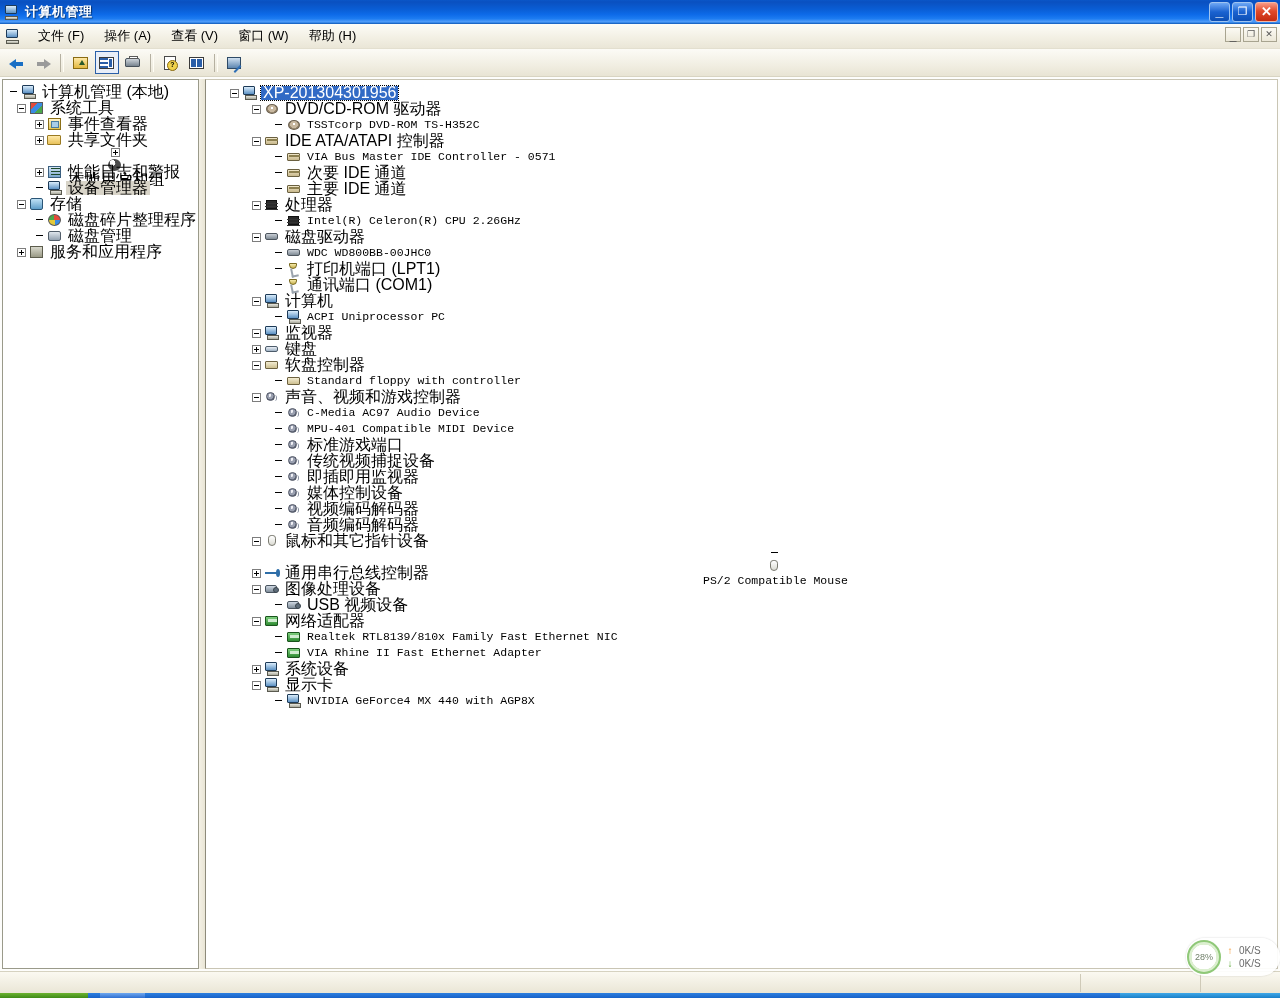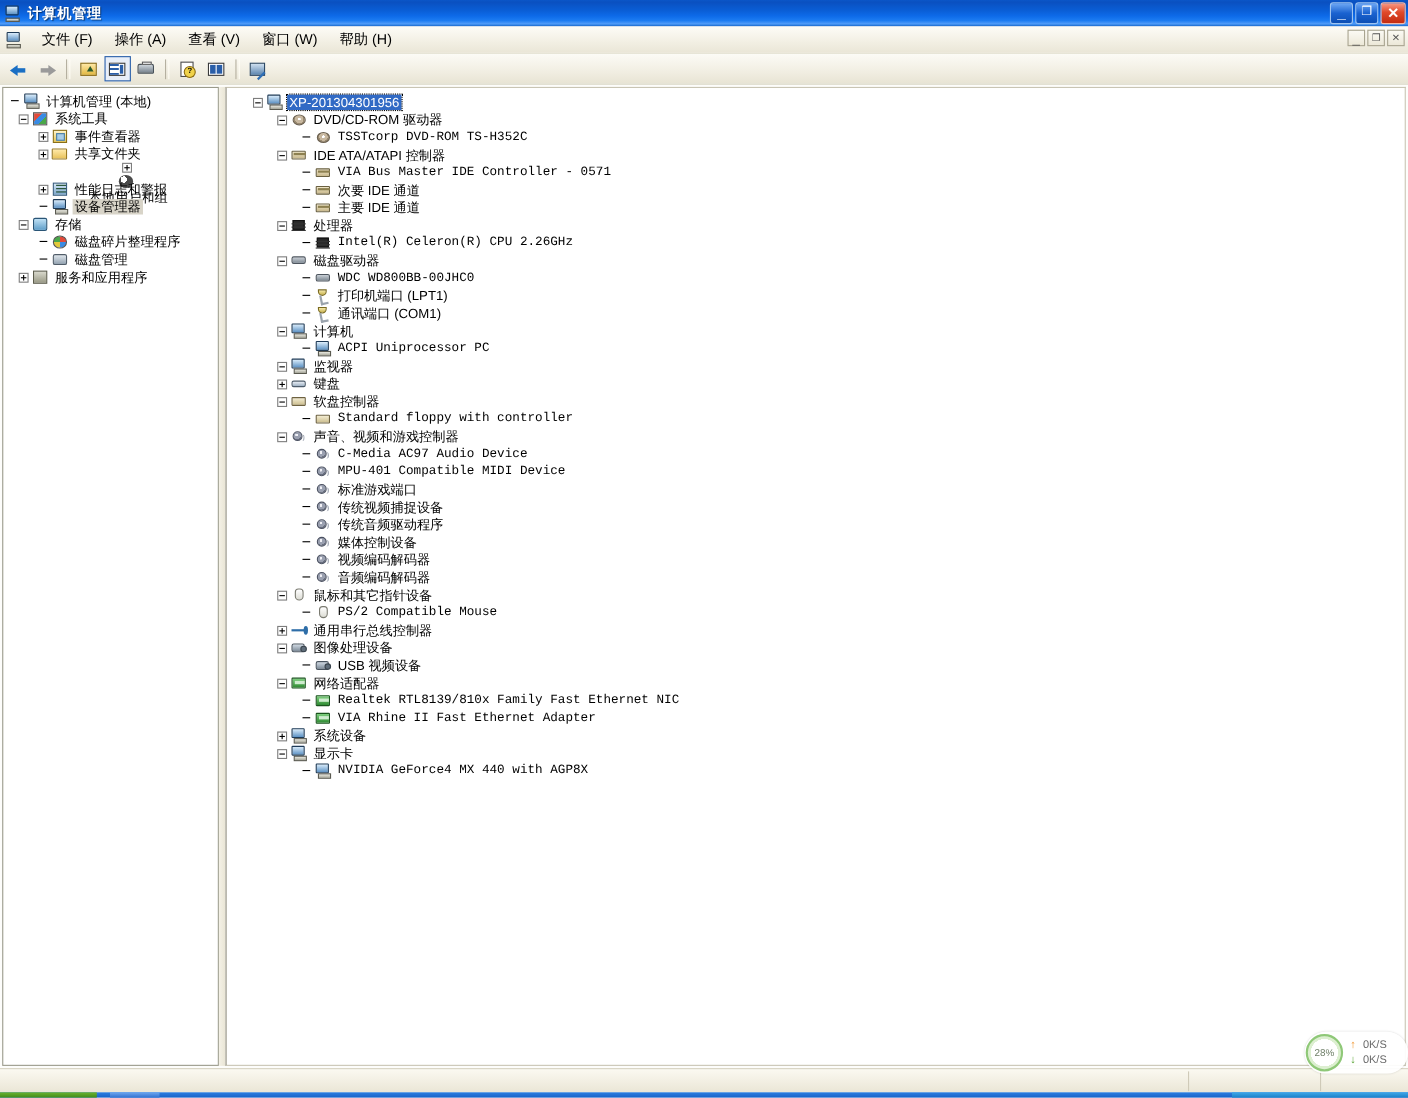--- a/index.html
+++ b/index.html
@@ -138,21 +138,21 @@
   .exp::before {
     content: ""; position: absolute; left: 1px; right: 1px; top: 3px;
     height: 1px; background: #000;
   }
   .exp.plus::after {
     content: ""; position: absolute; top: 1px; bottom: 1px; left: 3px;
     width: 1px; background: #000;
   }
   .exp.none { border: none; background: none; }
   .ico { width: 16px; height: 16px; margin-right: 3px; position: relative; flex: none; }
-  .lbl { font-size: 12px; line-height: 14px; padding: 0 2px; }
+  .lbl { font-size: 16px; line-height: 14px; padding: 0 2px; }
   .lbl.sel-blue { background: #316ac5; color: #fff; outline: 1px dotted #000; }
   .lbl.sel-gray { background: #d8d4c8; color: #000; }
   .lbl.mono { font-family: "Liberation Mono", monospace; font-size: 11.5px; }
   .i-pc-screen {
     position:absolute; left:1px; top:1px; width:12px; height:9px;
     background: linear-gradient(to bottom,#d9ecfb,#5d92c4);
     border: 1px solid #1d3a57; box-sizing:border-box; border-radius:1px;
   }
   .i-pc-box {
     position:absolute; left:3px; bottom:1px; width:12px; height:5px;
@@ -789,21 +789,21 @@
           <span class="ico">
             <span class="i-speaker"></span>
           </span>
           <span class="lbl">传统视频捕捉设备</span>
         </div>
         <div class="node" style="padding-left: 60px;">
           <span class="exp none"></span>
           <span class="ico">
             <span class="i-speaker"></span>
           </span>
-          <span class="lbl">传统音频驱动程序</span>
+          <span class="lbl">即插即用监视器</span>
         </div>
         <div class="node" style="padding-left: 60px;">
           <span class="exp none"></span>
           <span class="ico">
             <span class="i-speaker"></span>
           </span>
           <span class="lbl">媒体控制设备</span>
         </div>
         <div class="node" style="padding-left: 60px;">
           <span class="exp none"></span>
@@ -819,21 +819,21 @@
           </span>
           <span class="lbl">音频编码解码器</span>
         </div>
         <div class="node" style="padding-left: 38px;">
           <span class="exp"></span>
           <span class="ico">
             <span class="i-mouse"></span>
           </span>
           <span class="lbl">鼠标和其它指针设备</span>
         </div>
-        <div class="node" style="padding-left: 60px;">
+        <div class="node" style="padding-left: 60px; flex-direction: column;">
           <span class="exp none"></span>
           <span class="ico">
             <span class="i-mouse"></span>
           </span>
           <span class="lbl mono">PS/2 Compatible Mouse</span>
         </div>
         <div class="node" style="padding-left: 38px;">
           <span class="exp plus"></span>
           <span class="ico">
             <span class="i-usb"></span>

